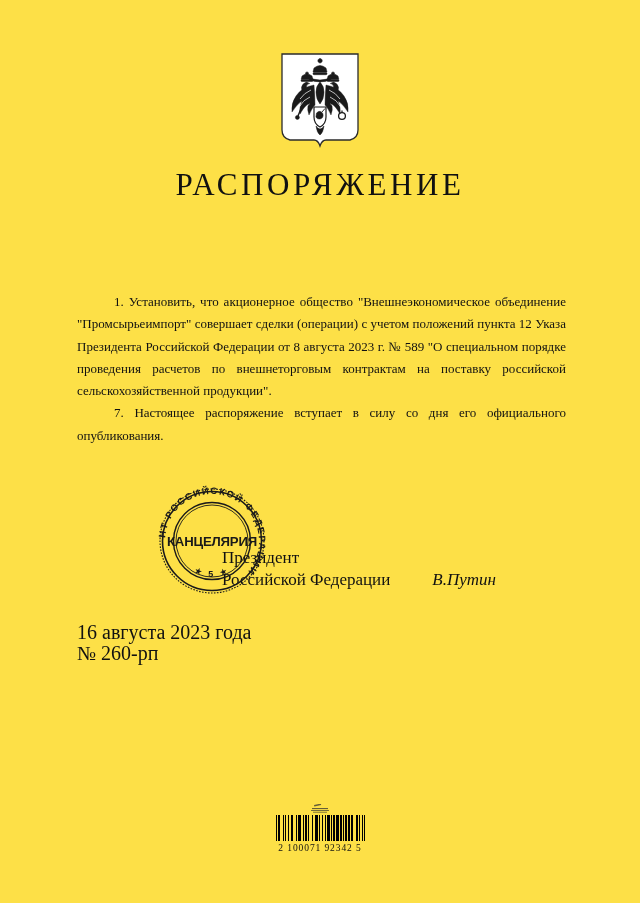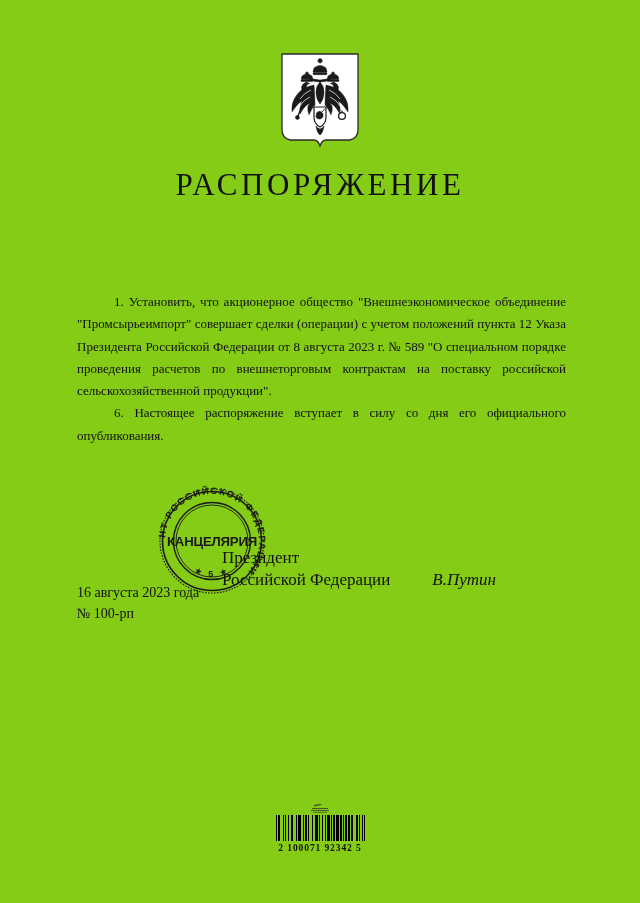--- a/index.html
+++ b/index.html
@@ -10,21 +10,21 @@
   }
   body {
     font-family: "Liberation Serif", "DejaVu Serif", serif;
     color: #111111;
   }
   .page {
     position: relative;
     width: 640px;
     height: 903px;
     margin: 0 auto;
-    background: #84cc16;
+    background: #fde047;
     overflow: hidden;
   }
 
   
   .emblem-wrap {
     position: absolute;
     left: 0;
     top: 52px;
     width: 640px;
     display: flex;
@@ -116,36 +116,35 @@
     width: 120px;
     height: 120px;
     pointer-events: none;
   }
   .stamp svg { display: block; }
 
   
   .docmeta {
     position: absolute;
     left: 77px;
-    top: 582px;
-    font-size: 14px;
+    top: 622px;
+    font-size: 20px;
     line-height: 21px;
   }
   .docmeta div { white-space: nowrap; }
 
   
   .barcode-wrap {
     position: absolute;
     left: 0;
     top: 804px;
     width: 640px;
     display: flex;
     flex-direction: column;
     align-items: center;
-    font-weight: bold;
   }
   .barcode-mark {
     width: 40px;
     height: 10px;
     margin-bottom: 1px;
     opacity: 0.75;
   }
   .barcode-bars {
     display: flex;
     align-items: flex-end;
@@ -222,21 +221,21 @@
           <path d="M38 74 q4 6 8 0 q-1 7 -4 9 q-3 -2 -4 -9 z"></path>
         </g>
       </svg>
     </div>
   </div>
 
   <div class="title-main">РАСПОРЯЖЕНИЕ</div>
 
   <div class="body-block">
     <p class="para">1. Установить, что акционерное общество "Внешнеэкономическое объединение "Промсырьеимпорт" совершает сделки (операции) с учетом положений пункта 12 Указа Президента Российской Федерации от 8 августа 2023 г. № 589 "О специальном порядке проведения расчетов по внешнеторговым контрактам на поставку российской сельскохозяйственной продукции".</p>
-    <p class="para">6. Настоящее распоряжение вступает в силу со дня его официального опубликования.</p>
+    <p class="para">7. Настоящее распоряжение вступает в силу со дня его официального опубликования.</p>
   </div>
 
   <div class="signature">
     <div class="sig-role">Президент</div>
     <div class="sig-row">
       <span class="sig-org">Российской Федерации</span>
       <span class="sig-name">В.Путин</span>
     </div>
   </div>
 
@@ -257,21 +256,21 @@
       </text>
       <text font-family="'Liberation Sans','DejaVu Sans',sans-serif" font-size="9" font-weight="bold" fill="#1a1a1a" letter-spacing="2.4">
         <textPath href="#ringBottom" startOffset="50%" text-anchor="middle">★ 5 ★</textPath>
       </text>
       <text x="60" y="64.5" text-anchor="middle" font-family="'Liberation Sans','DejaVu Sans',sans-serif" font-size="13.2" font-weight="bold" fill="#1a1a1a" letter-spacing="-0.2">КАНЦЕЛЯРИЯ</text>
     </svg>
   </div>
 
   <div class="docmeta">
     <div>16 августа 2023 года</div>
-    <div>№ 100-рп</div>
+    <div>№ 260-рп</div>
   </div>
 
   <div class="barcode-wrap">
     <svg class="barcode-mark" viewBox="0 0 40 10">
       <g fill="#333">
         <rect x="14" y="1" width="7" height="1.6" transform="rotate(-12 14 1)"></rect>
         <rect x="12" y="4" width="16" height="1.1"></rect>
         <rect x="11" y="6" width="18" height="0.9"></rect>
         <rect x="13" y="7.8" width="14" height="0.8"></rect>
       </g>

